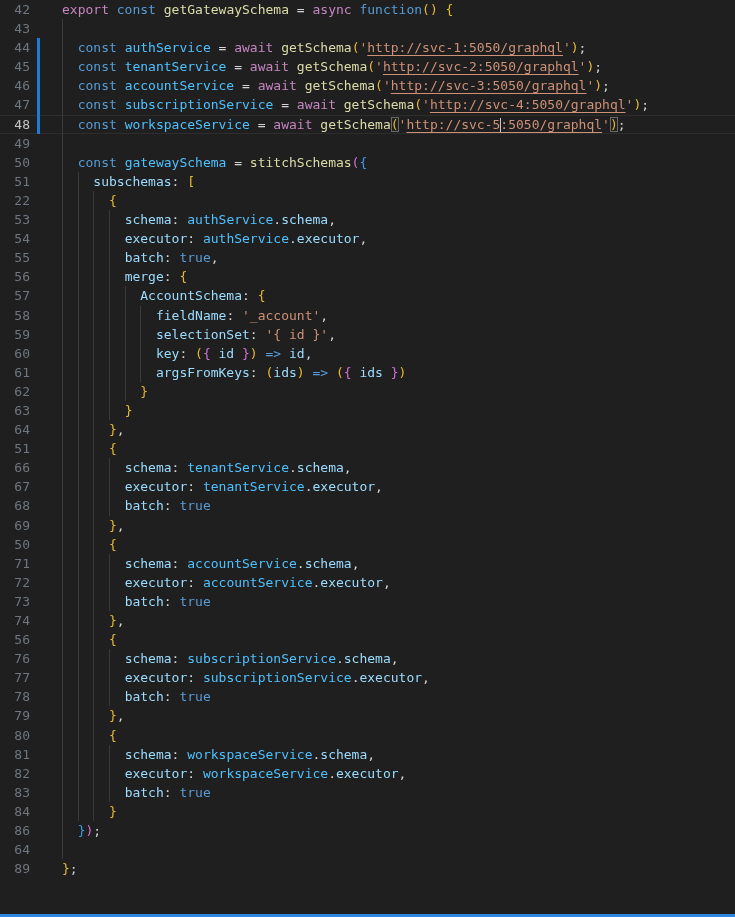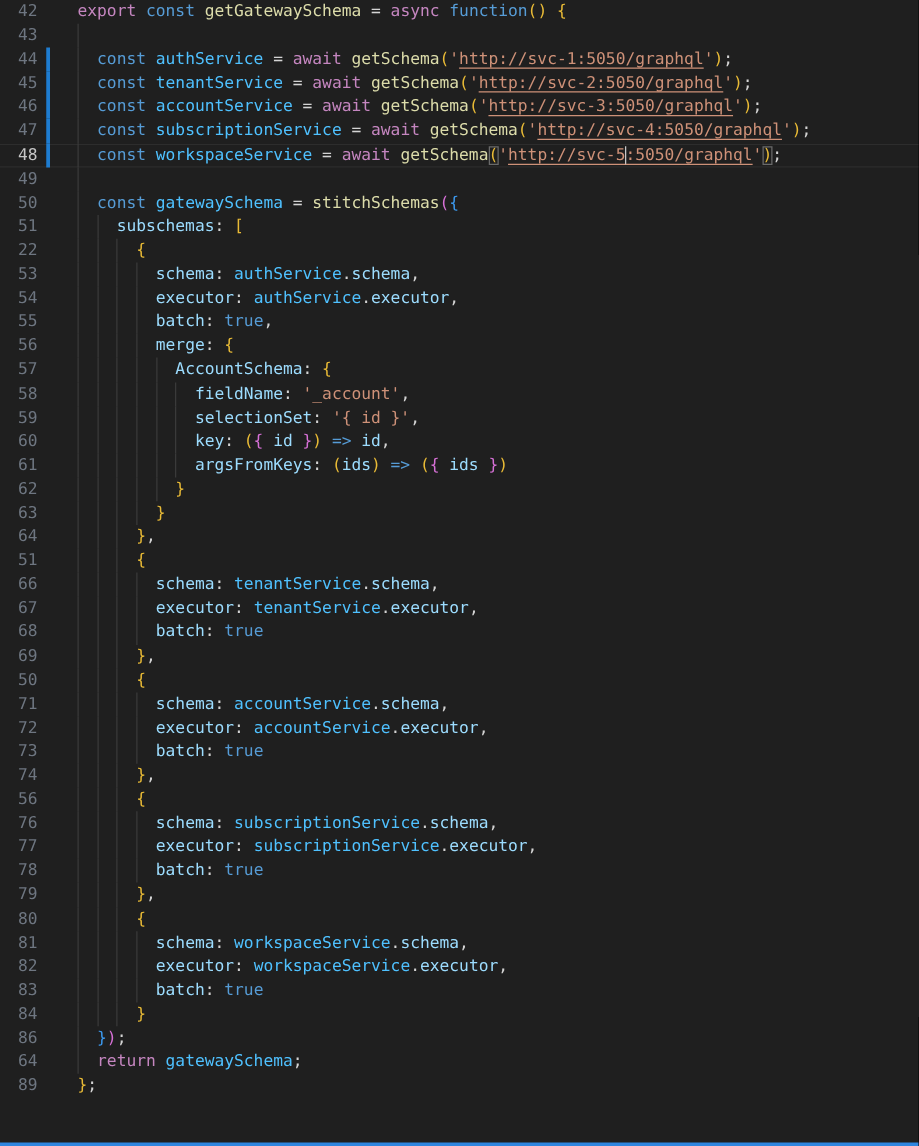--- a/index.html
+++ b/index.html
@@ -71,17 +71,17 @@
       <div class="row"><span class="ln">76</span><div class="guide" style="left: calc(0ch + 62px);"></div><div class="guide" style="left: calc(2ch + 62px);"></div><div class="guide" style="left: calc(4ch + 62px);"></div><div class="guide" style="left: calc(6ch + 62px);"></div><span class="code"><span style="color: rgb(212, 212, 212);">        </span><span style="color: rgb(156, 220, 254);">schema</span><span style="color: rgb(212, 212, 212);">: </span><span style="color: rgb(79, 193, 255);">subscriptionService</span><span style="color: rgb(212, 212, 212);">.</span><span style="color: rgb(156, 220, 254);">schema</span><span style="color: rgb(212, 212, 212);">,</span></span></div>
       <div class="row"><span class="ln">77</span><div class="guide" style="left: calc(0ch + 62px);"></div><div class="guide" style="left: calc(2ch + 62px);"></div><div class="guide" style="left: calc(4ch + 62px);"></div><div class="guide" style="left: calc(6ch + 62px);"></div><span class="code"><span style="color: rgb(212, 212, 212);">        </span><span style="color: rgb(156, 220, 254);">executor</span><span style="color: rgb(212, 212, 212);">: </span><span style="color: rgb(79, 193, 255);">subscriptionService</span><span style="color: rgb(212, 212, 212);">.</span><span style="color: rgb(156, 220, 254);">executor</span><span style="color: rgb(212, 212, 212);">,</span></span></div>
       <div class="row"><span class="ln">78</span><div class="guide" style="left: calc(0ch + 62px);"></div><div class="guide" style="left: calc(2ch + 62px);"></div><div class="guide" style="left: calc(4ch + 62px);"></div><div class="guide" style="left: calc(6ch + 62px);"></div><span class="code"><span style="color: rgb(212, 212, 212);">        </span><span style="color: rgb(156, 220, 254);">batch</span><span style="color: rgb(212, 212, 212);">: </span><span style="color: rgb(86, 156, 214);">true</span></span></div>
       <div class="row"><span class="ln">79</span><div class="guide" style="left: calc(0ch + 62px);"></div><div class="guide" style="left: calc(2ch + 62px);"></div><div class="guide" style="left: calc(4ch + 62px);"></div><span class="code"><span style="color: rgb(212, 212, 212);">      </span><span style="color: rgb(232, 186, 54);">}</span><span style="color: rgb(212, 212, 212);">,</span></span></div>
       <div class="row"><span class="ln">80</span><div class="guide" style="left: calc(0ch + 62px);"></div><div class="guide" style="left: calc(2ch + 62px);"></div><div class="guide" style="left: calc(4ch + 62px);"></div><span class="code"><span style="color: rgb(212, 212, 212);">      </span><span style="color: rgb(232, 186, 54);">{</span></span></div>
       <div class="row"><span class="ln">81</span><div class="guide" style="left: calc(0ch + 62px);"></div><div class="guide" style="left: calc(2ch + 62px);"></div><div class="guide" style="left: calc(4ch + 62px);"></div><div class="guide" style="left: calc(6ch + 62px);"></div><span class="code"><span style="color: rgb(212, 212, 212);">        </span><span style="color: rgb(156, 220, 254);">schema</span><span style="color: rgb(212, 212, 212);">: </span><span style="color: rgb(79, 193, 255);">workspaceService</span><span style="color: rgb(212, 212, 212);">.</span><span style="color: rgb(156, 220, 254);">schema</span><span style="color: rgb(212, 212, 212);">,</span></span></div>
       <div class="row"><span class="ln">82</span><div class="guide" style="left: calc(0ch + 62px);"></div><div class="guide" style="left: calc(2ch + 62px);"></div><div class="guide" style="left: calc(4ch + 62px);"></div><div class="guide" style="left: calc(6ch + 62px);"></div><span class="code"><span style="color: rgb(212, 212, 212);">        </span><span style="color: rgb(156, 220, 254);">executor</span><span style="color: rgb(212, 212, 212);">: </span><span style="color: rgb(79, 193, 255);">workspaceService</span><span style="color: rgb(212, 212, 212);">.</span><span style="color: rgb(156, 220, 254);">executor</span><span style="color: rgb(212, 212, 212);">,</span></span></div>
       <div class="row"><span class="ln">83</span><div class="guide" style="left: calc(0ch + 62px);"></div><div class="guide" style="left: calc(2ch + 62px);"></div><div class="guide" style="left: calc(4ch + 62px);"></div><div class="guide" style="left: calc(6ch + 62px);"></div><span class="code"><span style="color: rgb(212, 212, 212);">        </span><span style="color: rgb(156, 220, 254);">batch</span><span style="color: rgb(212, 212, 212);">: </span><span style="color: rgb(86, 156, 214);">true</span></span></div>
       <div class="row"><span class="ln">84</span><div class="guide" style="left: calc(0ch + 62px);"></div><div class="guide" style="left: calc(2ch + 62px);"></div><div class="guide" style="left: calc(4ch + 62px);"></div><span class="code"><span style="color: rgb(212, 212, 212);">      </span><span style="color: rgb(232, 186, 54);">}</span></span></div>
       <div class="row"><span class="ln">86</span><div class="guide" style="left: calc(0ch + 62px);"></div><span class="code"><span style="color: rgb(212, 212, 212);">  </span><span style="color: rgb(60, 154, 240);">}</span><span style="color: rgb(214, 112, 214);">)</span><span style="color: rgb(212, 212, 212);">;</span></span></div>
-      <div class="row"><span class="ln">64</span><div class="guide" style="left: calc(0ch + 62px);"></div><span class="code"><span style="color: rgb(212, 212, 212);">  </span><span style="color: rgb(197, 134, 192);">return</span><span style="color: rgb(212, 212, 212);"> </span><span style="color: rgb(79, 193, 255);">gatewaySchema</span><span style="color: rgb(212, 212, 212);">;</span></span></div>
+      <div class="row"><span class="ln">64</span><div class="guide" style="left: calc(0ch + 62px);"></div></div>
       <div class="row"><span class="ln">89</span><span class="code"><span style="color: rgb(232, 186, 54);">}</span><span style="color: rgb(212, 212, 212);">;</span></span></div>
     </div>
   <div class="bottombar"></div>
 </div>
 
 </body></html>

